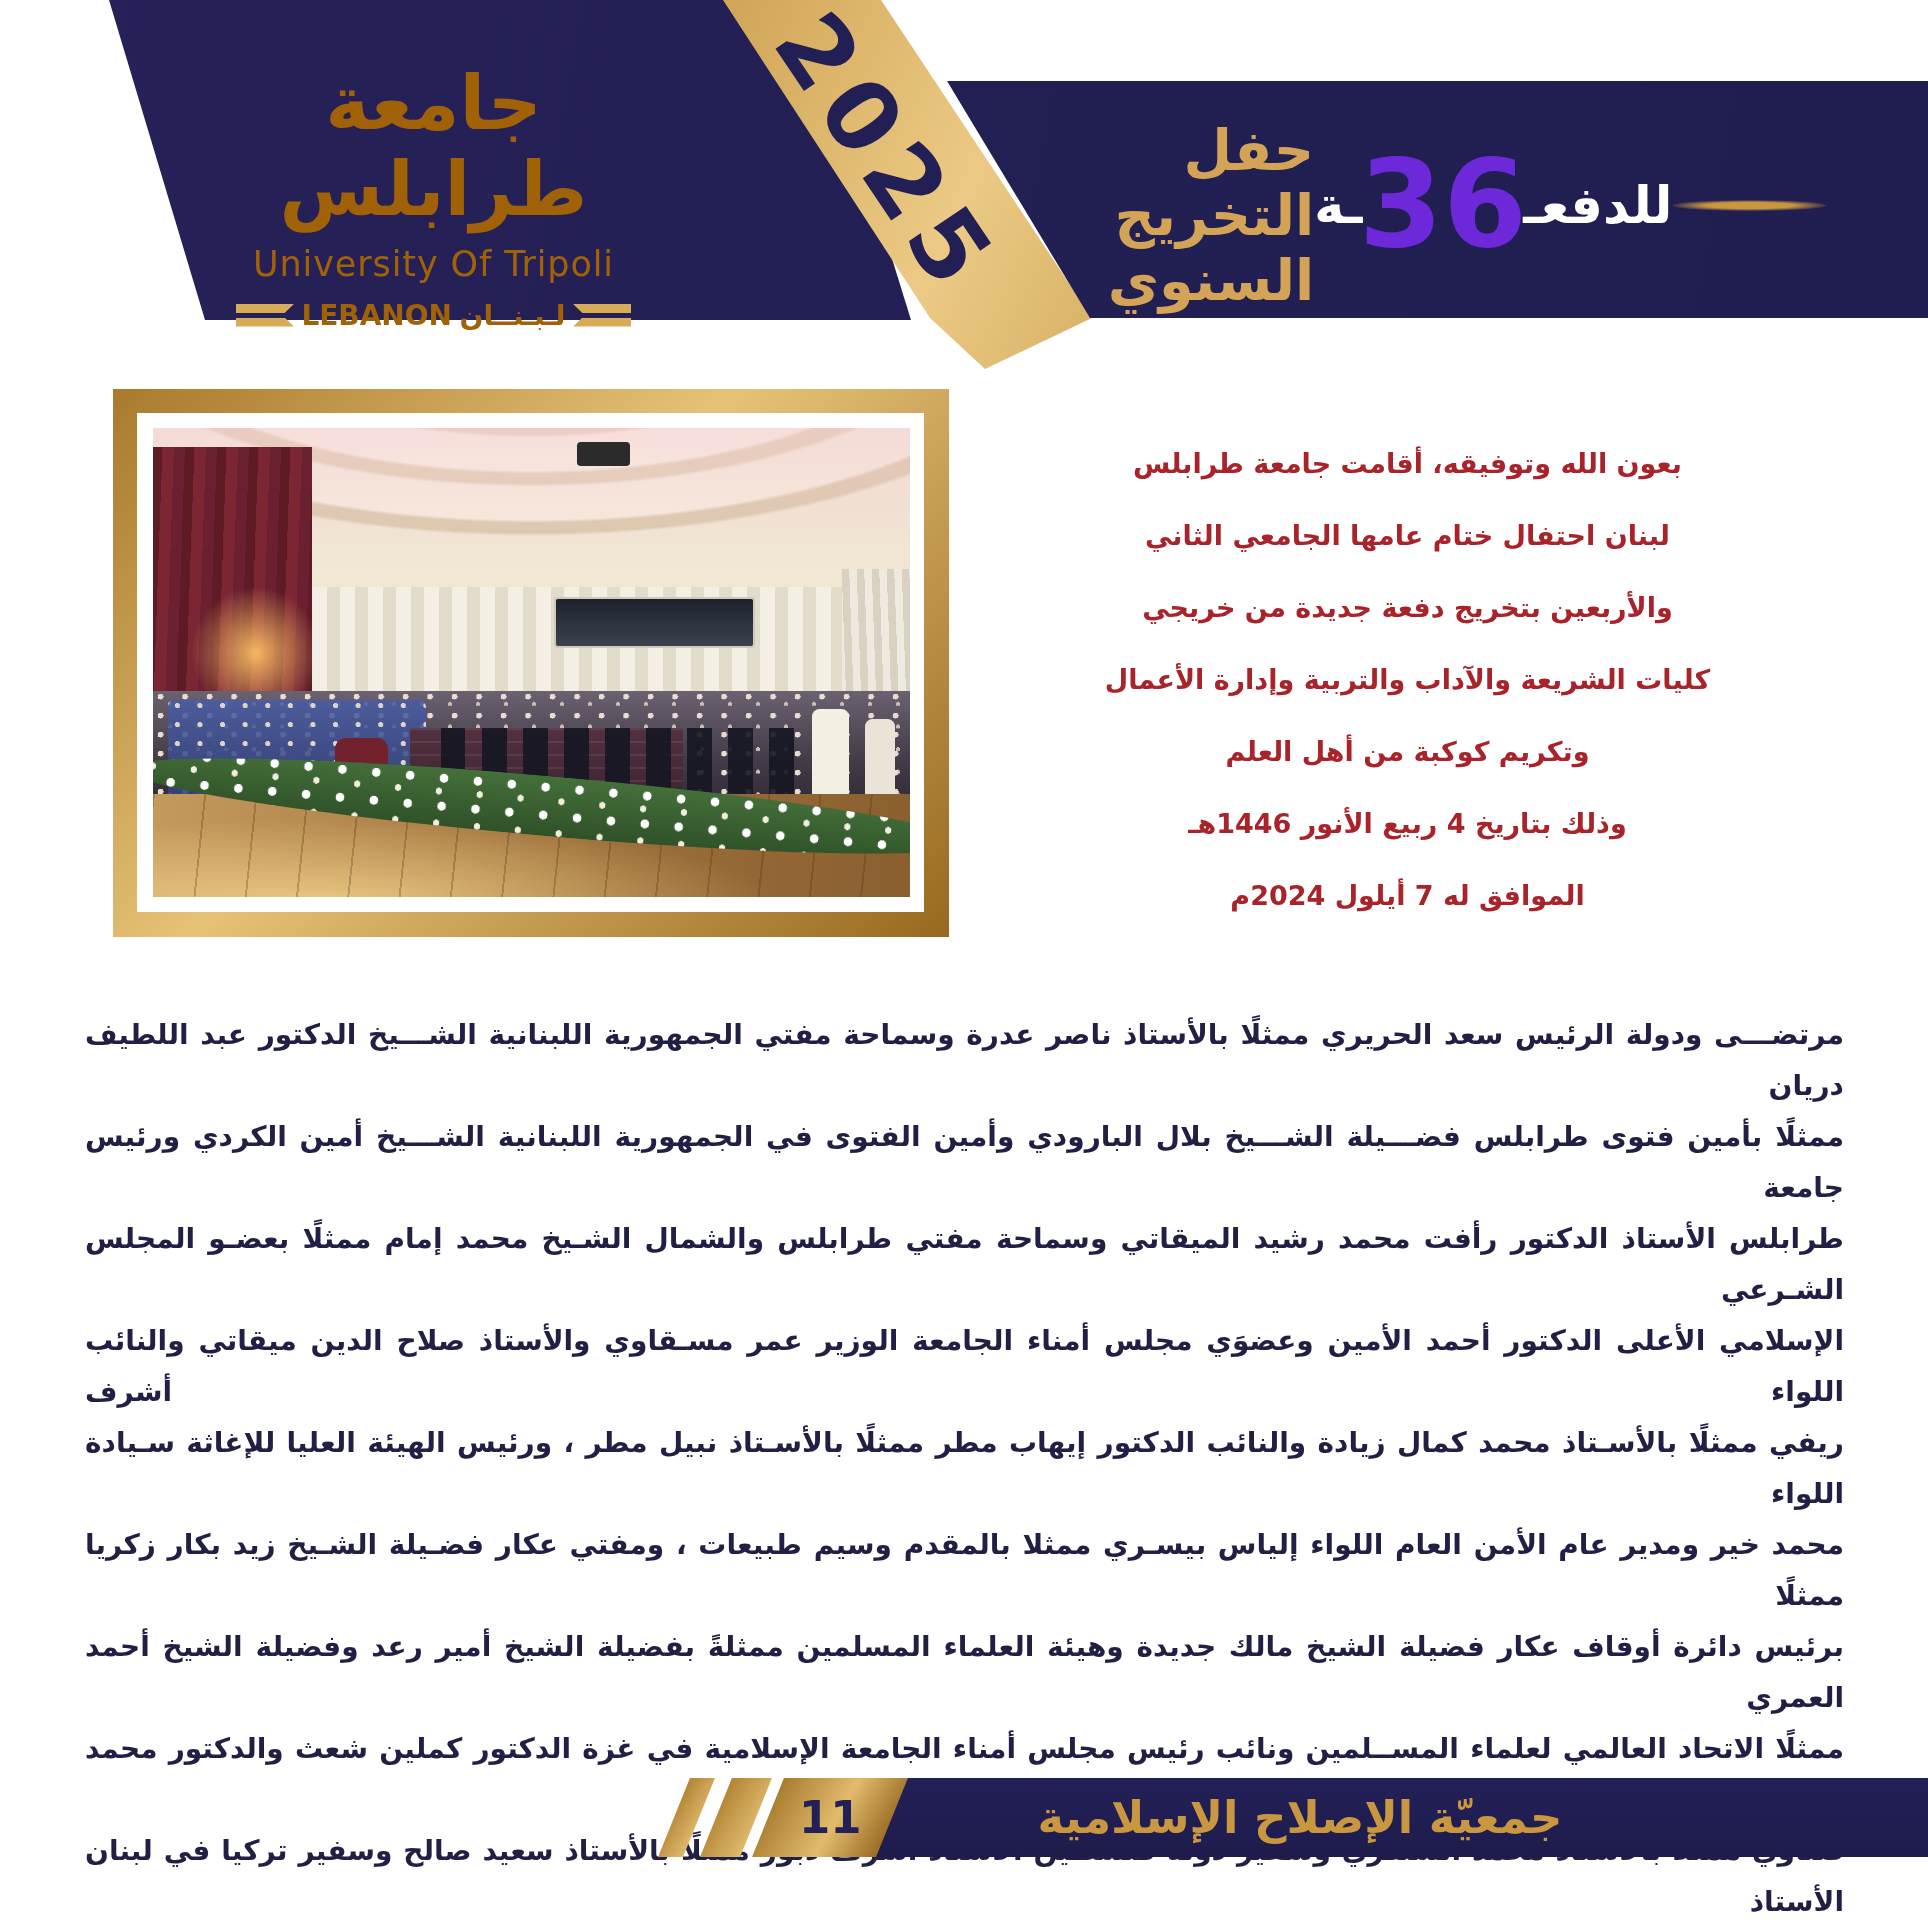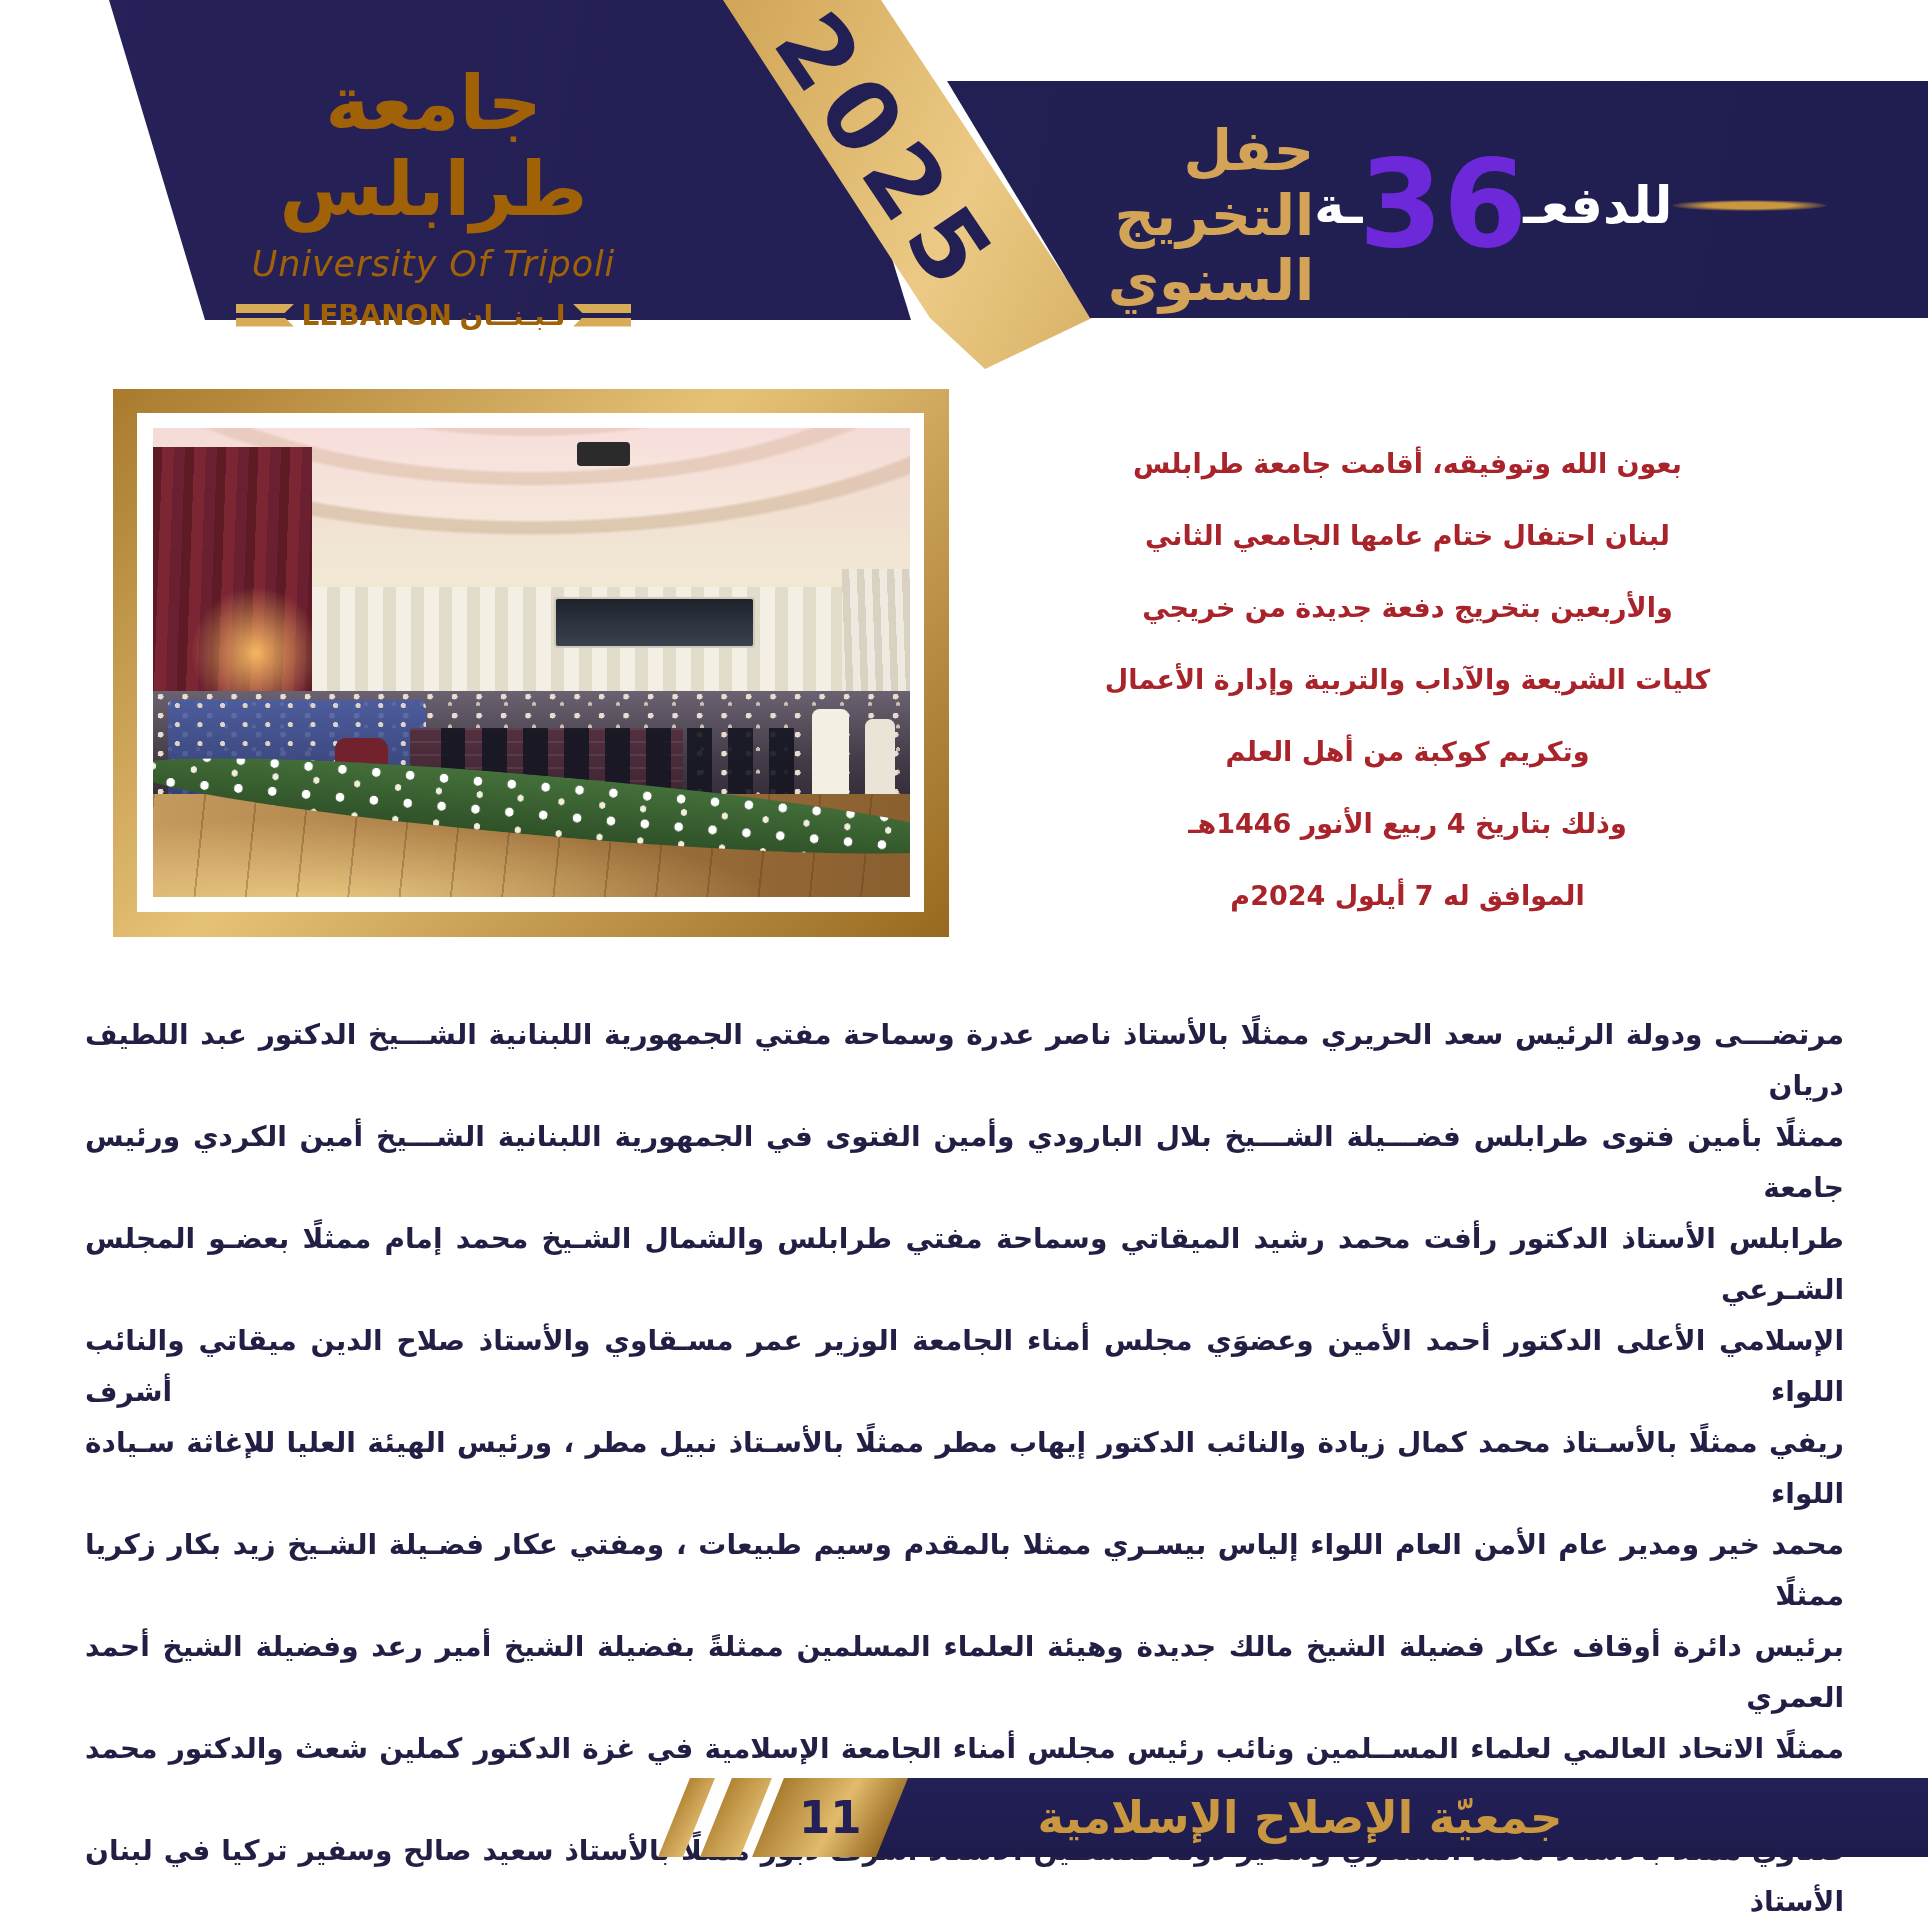--- a/index.html
+++ b/index.html
@@ -25,21 +25,21 @@
   #year-badge{
     position:absolute;left:730px;top:105px;width:311px;text-align:center;
     font-size:96px;font-weight:bold;color:#221f55;letter-spacing:11.3px;
     transform:rotate(56deg);z-index:4;line-height:1;
   }
   .logo-block{
     position:absolute;left:231px;top:60px;width:405px;color:#a16207;
     text-align:center;z-index:4;
   }
   .logo-calligraphy{font-size:75px;font-weight:bold;line-height:1.15;}
-  .logo-english{font-size:35px;margin-top:11.3px;letter-spacing:0.9px;font-style:italic;}
+  .logo-english{font-size:35px;margin-top:11.3px;letter-spacing:0.9px;}
   .logo-lebanon{
     margin-top:15px;display:flex;align-items:center;justify-content:center;
     gap:7.5px;font-size:28px;font-weight:bold;
   }
   .ribbon{
     width:58px;height:22.6px;flex:0 0 auto;
     background:linear-gradient(180deg,#d8ab56 0 37%,rgba(0,0,0,0) 37% 63%,#d8ab56 63% 100%);
   }
   .ribbon.left{clip-path:polygon(0 0,100% 0,80% 50%,100% 100%,0 100%);}
   .ribbon.right{clip-path:polygon(0 0,100% 0,100% 100%,0 100%,20% 50%);}

